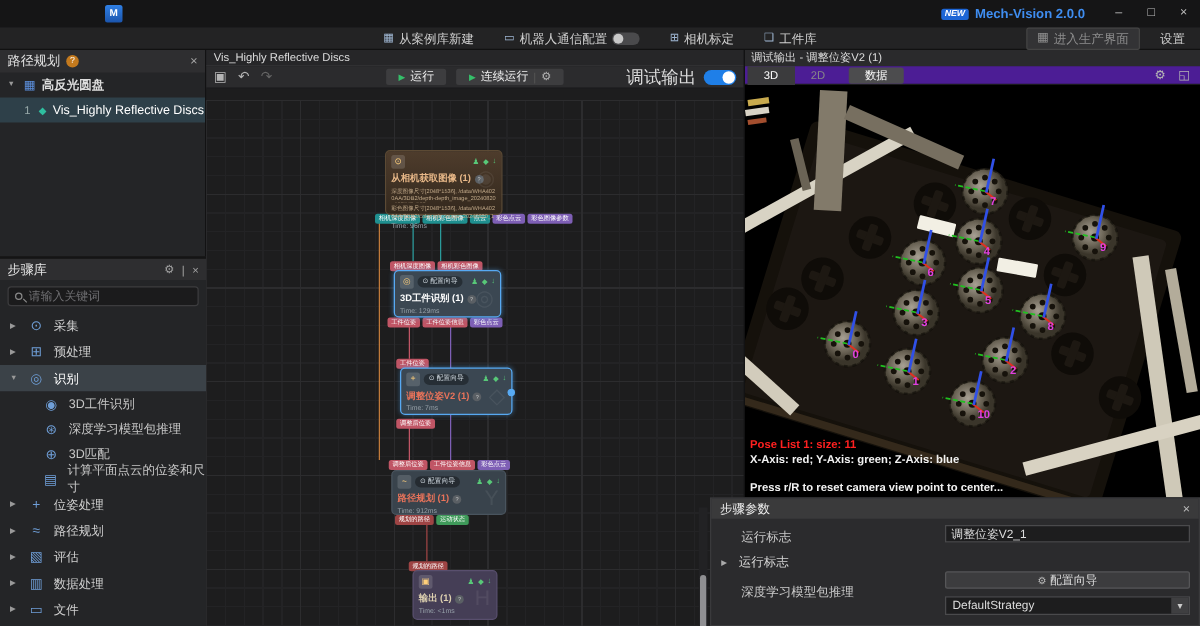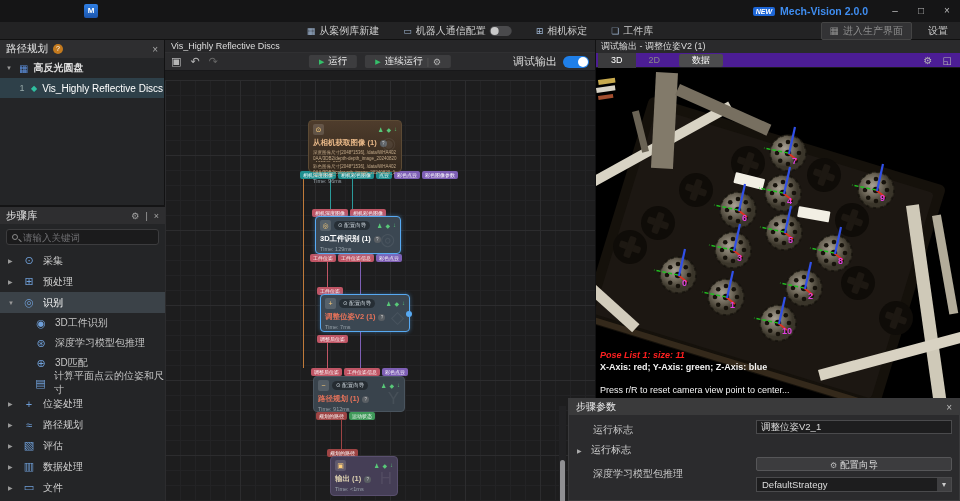--- a/index.html
+++ b/index.html
@@ -65,21 +65,21 @@
   .editor { position:absolute; left:165px; top:40px; width:430px; height:461px; background:#1d1d1e; }
   .tabbar { height:13px; background:#262628; border-bottom:1px solid #303032; font-size:9px; color:#ddd;
     display:flex; align-items:center; padding-left:6px; }
   .ed-toolbar { height:18px; background:#2b2b2d; border-bottom:1px solid #18181a; display:flex; align-items:center; padding:0 6px; position:relative;}
   .ed-ic { color:#b5b5b5; font-size:11px; margin-right:9px; }
   .run-group { position:absolute; left:50%; transform:translateX(-50%); display:flex; align-items:center; gap:8px; }
   .run-btn { height:13px; background:#3d3d3f; border-radius:2px; display:flex; align-items:center; gap:4px;
     padding:0 10px; font-size:9.5px; color:#eee; }
   .play { color:#35c06a; font-size:7px; }
   .sep { color:#555; font-size:9px; }
-  .dbg-group { margin-left:auto; display:flex; align-items:center; gap:6px; font-size:11px; color:#ddd;justify-content:center; }
+  .dbg-group { margin-left:auto; display:flex; align-items:center; gap:6px; font-size:14px; color:#ddd;justify-content:center; }
   .toggle-on { width:26px; height:12px; border-radius:6px; background:#1f7fe8; position:relative; }
   .toggle-on .knob { position:absolute; right:1px; top:1px; width:10px; height:10px; border-radius:50%; background:#fff; }
 
   .canvas { position:absolute; left:0; top:40px; width:430px; height:429px; overflow:hidden; background:#1d1d1e;
     background-image:
       repeating-linear-gradient(to right,#2c2c2e 0 1px,transparent 1px 75px),
       repeating-linear-gradient(to bottom,#2c2c2e 0 1px,transparent 1px 75px),
       repeating-linear-gradient(to right,#232325 0 1px,transparent 1px 15px),
       repeating-linear-gradient(to bottom,#232325 0 1px,transparent 1px 15px); }
   .wire { position:absolute; width:1px; }
@@ -113,23 +113,23 @@
 
   
   .rightcol { position:absolute; left:595px; top:40px; width:365px; height:461px; background:#252527; border-left:1px solid #121213; }
   .rp-head { height:13px; background:#2a2a2c; font-size:9px; color:#ddd; display:flex; align-items:center; padding:0 5px; }
   .rp-tabs { height:15px; background:#4c1d95; display:flex; align-items:center; border-bottom:1px solid #1a1a1c; padding-left:2px;}
   .rtab { font-size:9px; padding:0 13px; height:15px; line-height:15px; color:#888; }
   .rtab.active { background:#3b3b3d; color:#fff; }
   .rtab.raised { background:#4c4c4e; color:#fff; margin-left:6px; border-radius:2px; height:13px; line-height:13px;}
   .rp-icons { margin-left:auto; display:flex; gap:10px; padding-right:8px; color:#b5b5b5; font-size:10px; }
   .viewport { position:absolute; left:0; top:28px; width:365px; height:330px; background:#000; overflow:hidden; }
-  .ov-red { position:absolute; left:4px; top:282px; color:#ff2020; font-size:9px; font-weight:bold;font-style:italic; }
+  .ov-red { position:absolute; left:4px; top:282px; color:#ff2020; font-size:9px; font-weight:bold; }
   .ov-axes { position:absolute; left:4px; top:294px; color:#f2f2f2; font-size:9px; font-weight:bold; }
-  .ov-hint { position:absolute; left:4px; top:317px; color:#f2f2f2; font-size:9px; font-weight:normal; }
+  .ov-hint { position:absolute; left:4px; top:317px; color:#f2f2f2; font-size:9px; font-weight:bold; }
 
   
   .params { position:absolute; left:568px; top:398px; width:392px; height:103px; background:#2b2b2d; border:1px solid #3a3a3c; z-index:5; }
   .pp-head { height:16px; background:#3a3a3b; display:flex; align-items:center; padding:0 7px; font-size:10px; color:#eee; }
   .pp-x { margin-left:auto; color:#bbb; font-size:10px; }
   .pp-label { position:absolute; left:24px; font-size:10px; color:#c9c9c9; }
   .pp-input { position:absolute; left:187px; width:196px; height:14px; background:#1d1d1e; border:1px solid #4a4a4c;
     color:#ddd; font-size:9.5px; padding:0 4px; font-family:"Liberation Sans","DejaVu Sans",sans-serif;}
   .pp-collapse { position:absolute; left:8px; top:44px; font-size:10px; color:#d5d5d5; display:flex; gap:6px; align-items:center;}
   .pp-collapse .tree-arrow{ color:#aaa; }

